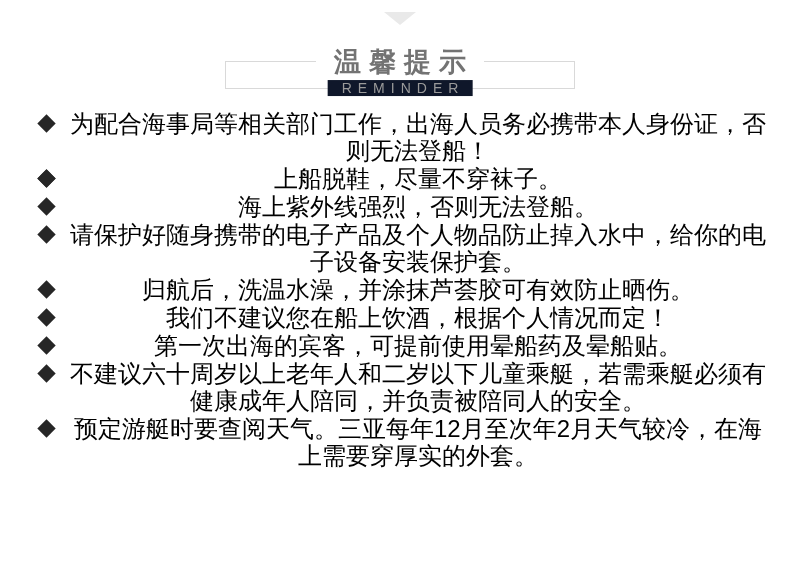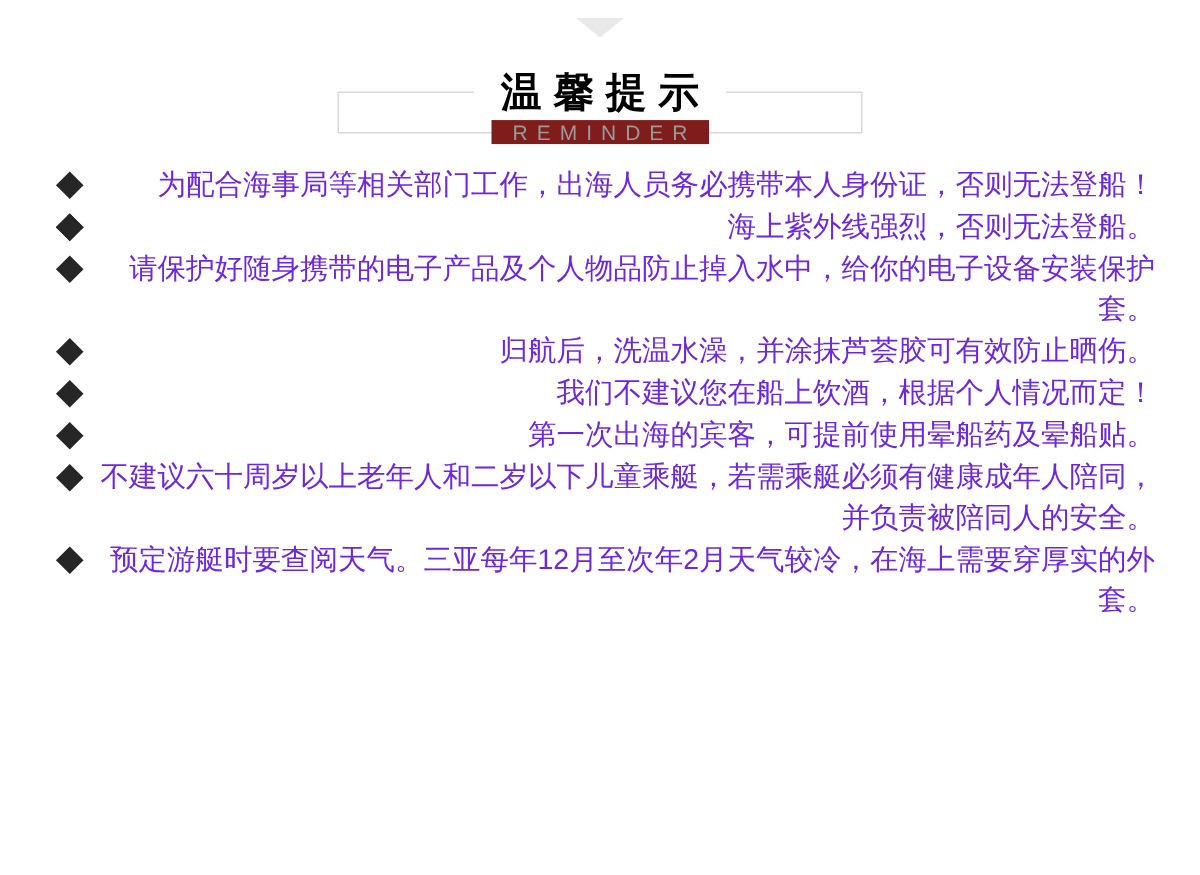--- a/index.html
+++ b/index.html
@@ -18,46 +18,46 @@
     position:relative;
     width:348px;height:26px;
     border:1px solid #d9d9d9;
     margin:36px auto 0;
   }
   .page-title{
     position:absolute;top:0;left:50%;
     transform:translate(-50%,-50%);
     background:#ffffff;
     padding:0 10px;
-    font-size:27px;font-weight:bold;color:#000000;
+    font-size:27px;font-weight:bold;color:#737373;
     letter-spacing:8px;text-indent:8px;
     white-space:nowrap;line-height:1.2;
   }
   .page-subtitle{
     position:absolute;bottom:0;left:50%;
     transform:translate(-50%,50%);
-    background:#7f1d1d;
+    background:#0f172a;
     padding:0 8px;
     font-size:14px;color:#9a9a9a;
     letter-spacing:6px;text-indent:6px;
     white-space:nowrap;line-height:1.15;
   }
   .reminder-list{
     list-style:none;
     margin:21px 30px 0 38px;
     padding:0;
   }
   .reminder-list li{
     position:relative;
     padding-left:28px;
     margin-bottom:1px;
-    font-size:19px;
+    font-size:24px;
     line-height:27px;
-    color:#6d28d9;
-    text-align:right;
+    color:#000000;
+    text-align:center;
   }
   .bullet{
     position:absolute;left:2px;top:7px;
     width:13px;height:13px;
     background:#262626;
     transform:rotate(45deg);
   }
 </style>
 </head>
 <body>
@@ -76,20 +76,21 @@
       <span>为配合海事局等相关部门工作，出海人员务必携带本人身份证，否则无法登船！</span>
     </li>
 
 
     <li>
       <span class="bullet"></span>
     </li>
 
     <li>
       <span class="bullet"></span>
+      <span>上船脱鞋，尽量不穿袜子。</span>
     </li>
 
 
     <li>
       <span class="bullet"></span>
       <span>海上紫外线强烈，否则无法登船。</span>
     </li>
 
     <li>
       <span class="bullet"></span>

